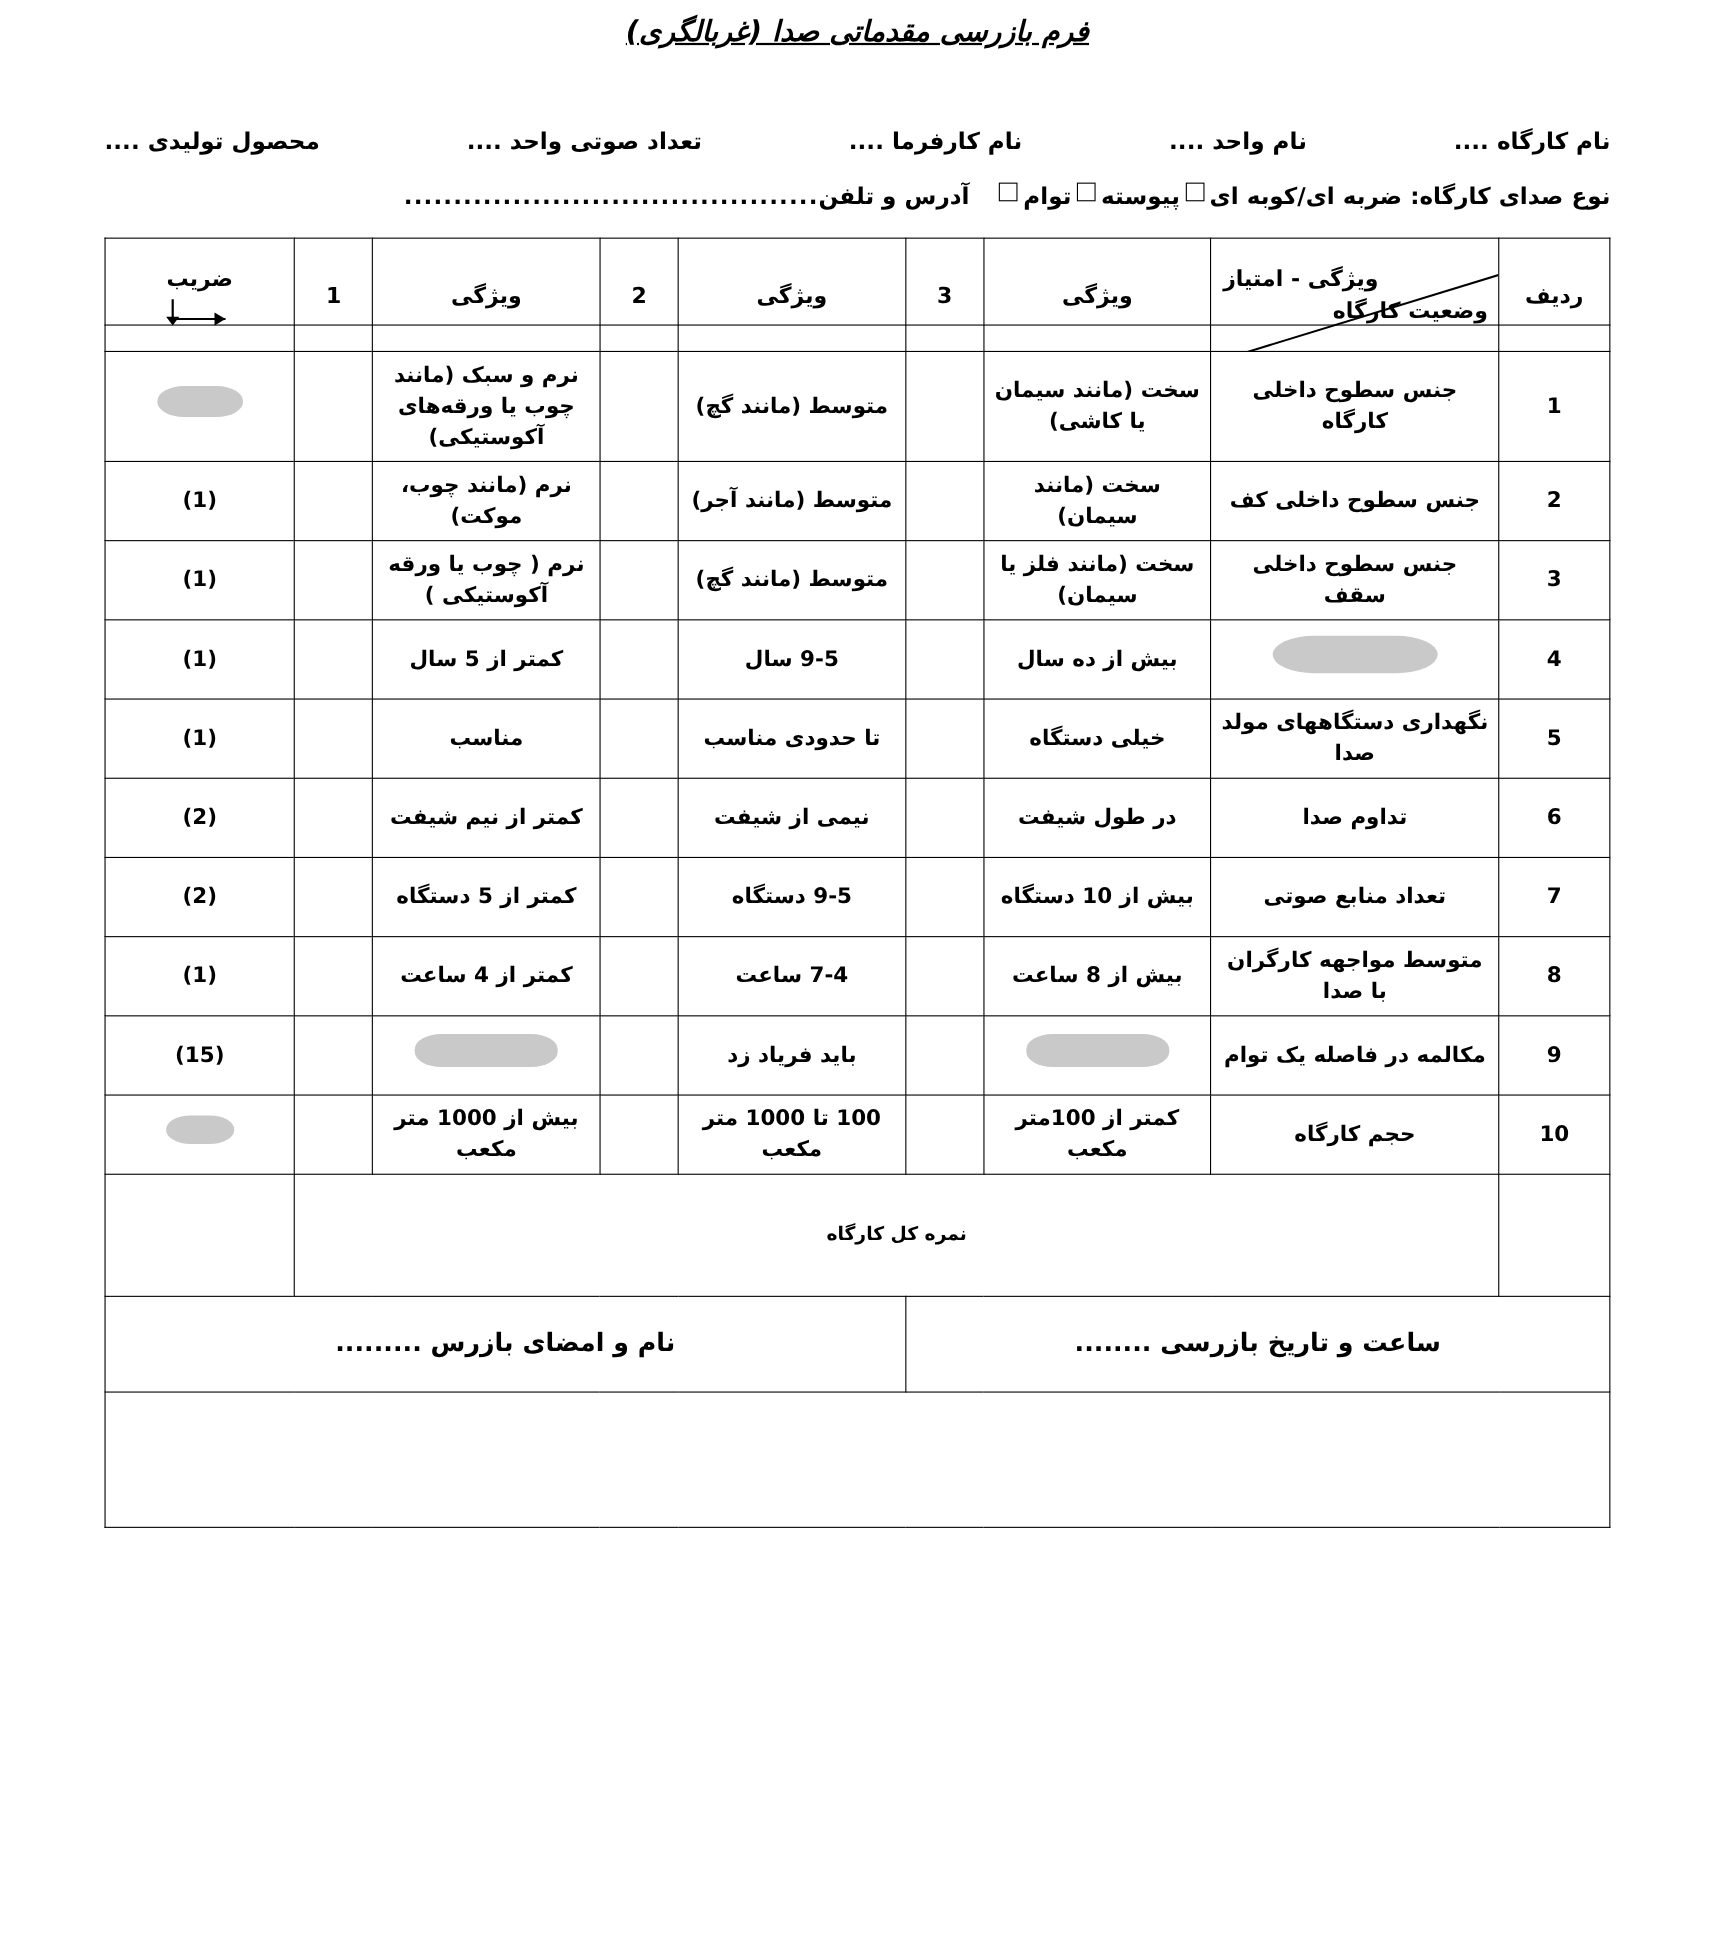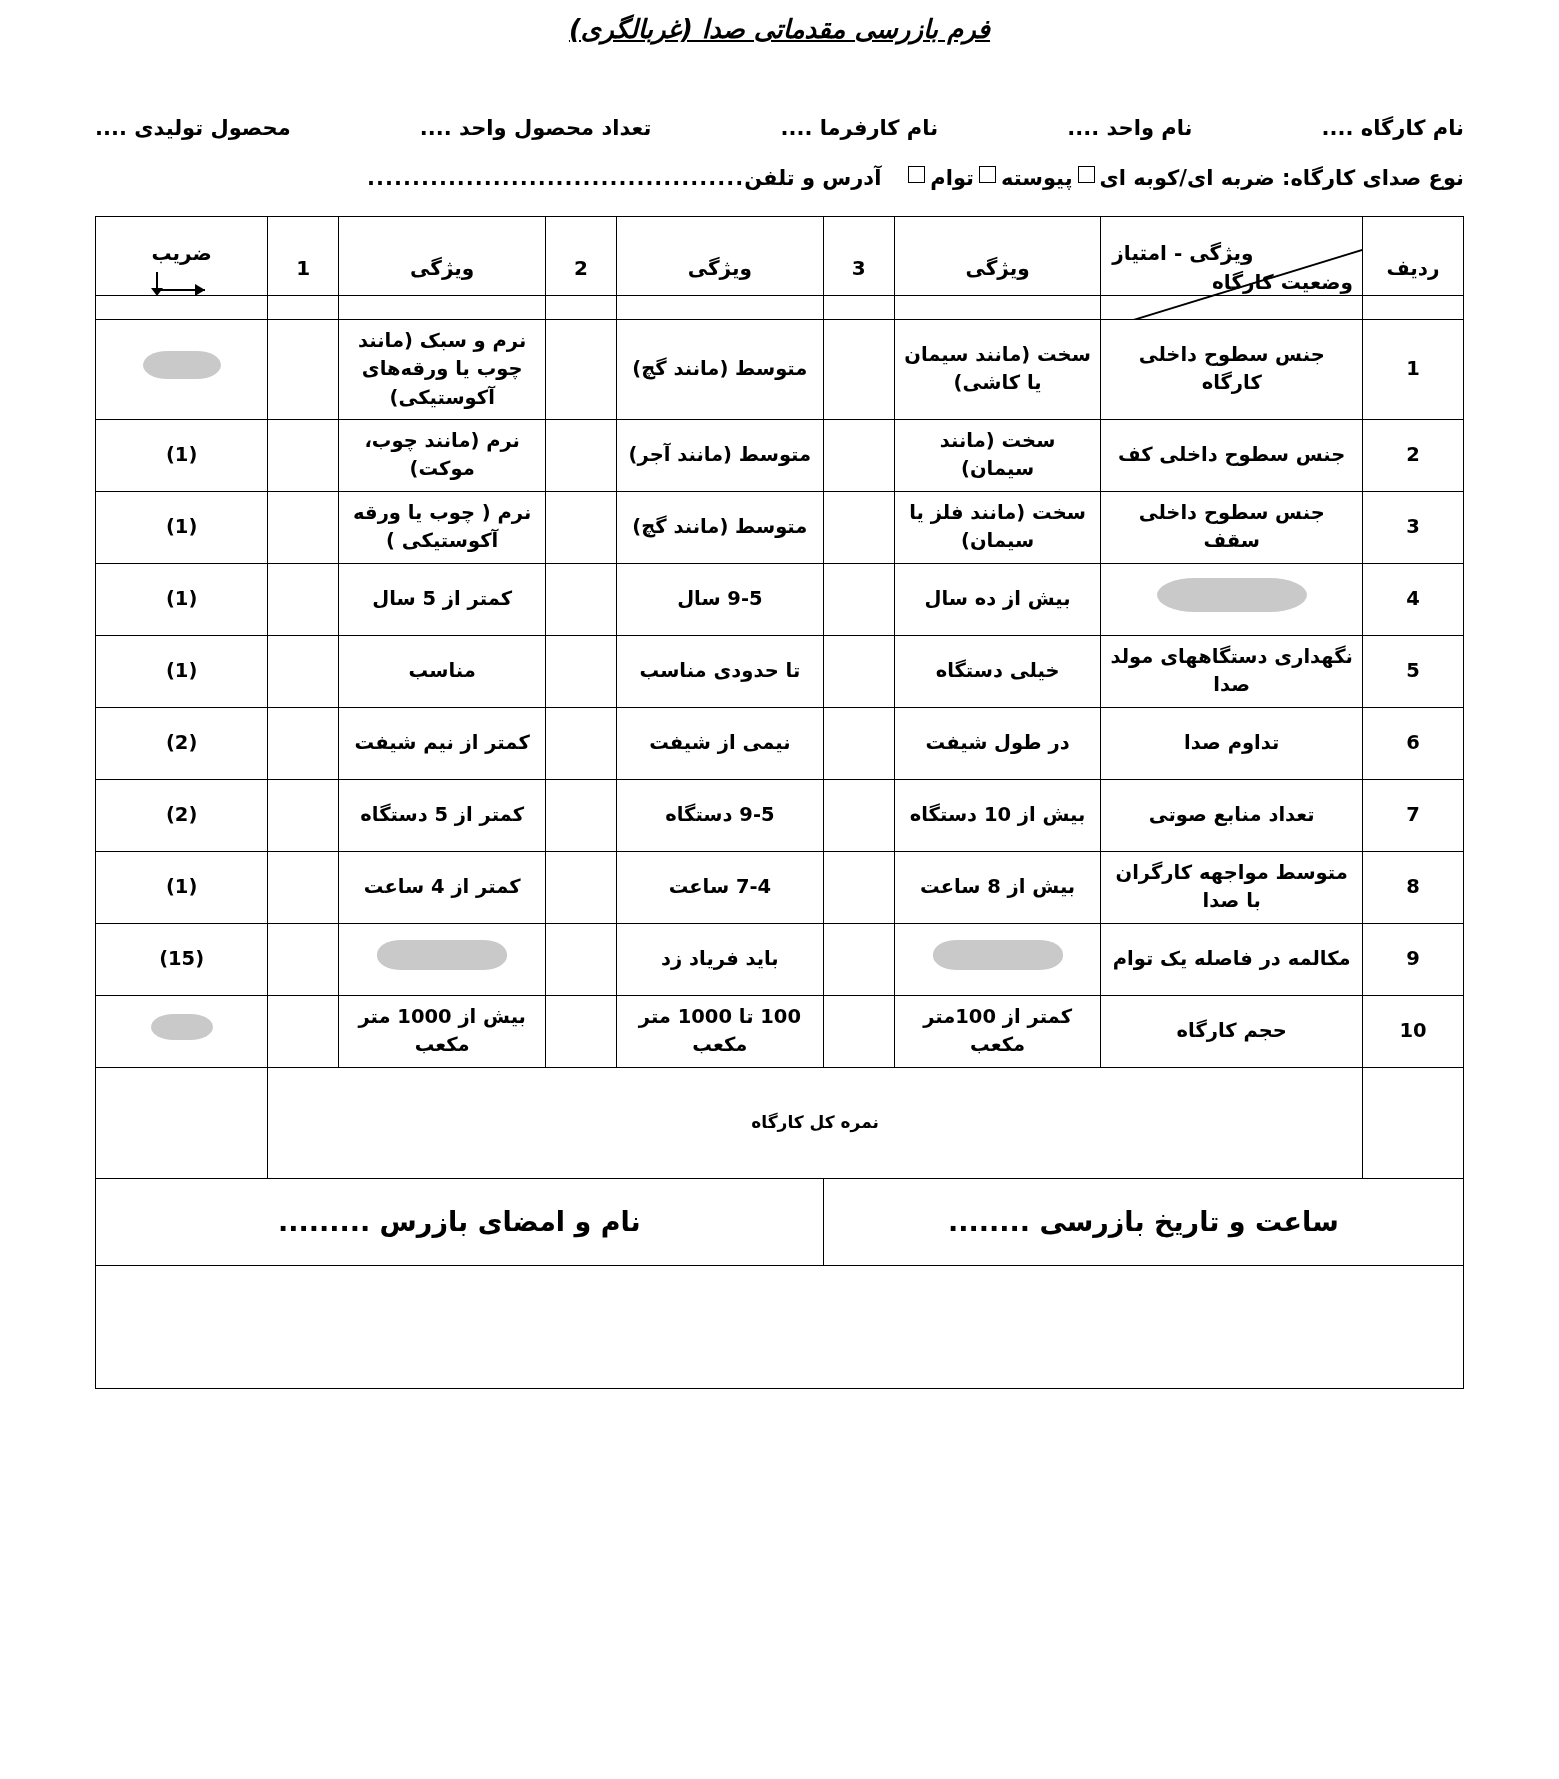--- a/index.html
+++ b/index.html
@@ -133,39 +133,39 @@
   .smudge.s1 { width: 78px; height: 28px; }
   .smudge.s2 { width: 150px; height: 34px; border-radius: 40px / 18px;}
   .smudge.s3 { width: 130px; height: 30px; }
   .smudge.s4 { width: 62px; height: 26px; }
   .total-row td {
     height: 96px;
     font-size: 17px;
   }
   .sign-row td {
     height: 72px;
-    font-size: 27px;
+    font-size: 23px;
     text-align: right;
     padding-right: 18px;
   }
   .blank-row td { height: 108px; }
 </style>
 </head>
 <body>
 
 <div class="page">
 
   <div class="doc-title">فرم بازرسی مقدماتی صدا (غربالگری)</div>
 
   <div class="header-block">
     <div class="header-row">
       <span class="hcell">نام کارگاه ....</span>
       <span class="hcell">نام واحد ....</span>
       <span class="hcell">نام کارفرما ....</span>
-      <span class="hcell">تعداد محصول واحد ....</span>
+      <span class="hcell">تعداد صوتی واحد ....</span>
       <span class="hcell">محصول تولیدی ....</span>
     </div>
     <div class="header-row second">
       <span class="hcell">نوع صدای کارگاه: ضربه ای/کوبه ای</span>
       <span class="chk"></span>
       <span class="hcell">پیوسته</span>
       <span class="chk"></span>
       <span class="hcell">توام</span>
       <span class="chk"></span>
       <span class="hcell" style="margin-right:22px;">آدرس و تلفن</span>

